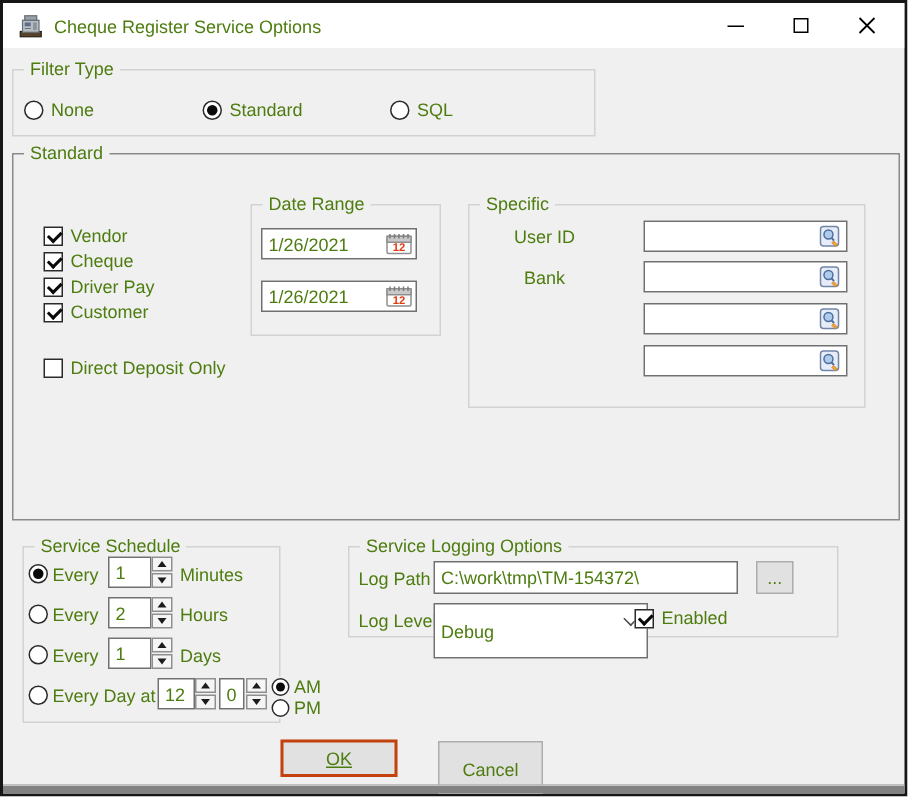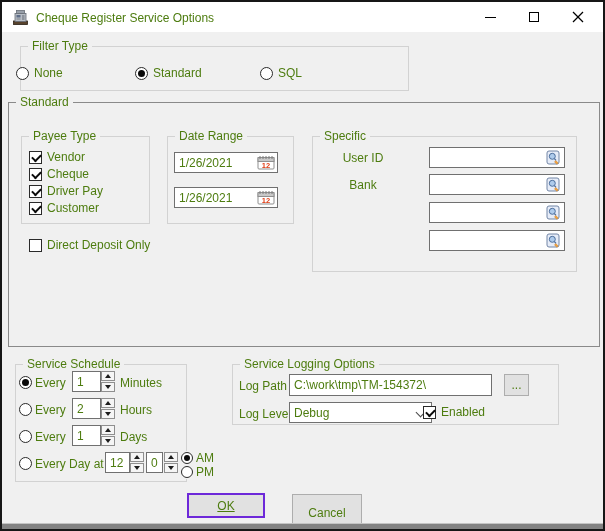--- a/index.html
+++ b/index.html
@@ -37,21 +37,21 @@
   .tri-up { width:0; height:0; border-left:3px solid transparent; border-right:3px solid transparent; border-bottom:4px solid #1c1c1c; }
   .tri-dn { width:0; height:0; border-left:3px solid transparent; border-right:3px solid transparent; border-top:4px solid #1c1c1c; }
 
   .lbl { position:absolute; white-space:nowrap; }
   .r { text-align:center; }
 
   .combo { position:absolute; background:#fff; border:1px solid #707070; display:flex; align-items:center; padding:0 4px; }
   .chev { position:absolute; right:7px; top:6px; width:7px; height:7px; border-right:1.4px solid #4a4a4a; border-bottom:1.4px solid #4a4a4a; transform:rotate(45deg); }
 
   .btn { position:absolute; background:#e1e1e1; border:1px solid #adadad; display:flex; align-items:center; justify-content:center; font-size:12px; cursor:pointer; }
-  .btn.primary { border:2px solid #6d28d9;text-decoration:underline; }
+  .btn.primary { border:2px solid #c2410c;text-decoration:underline; }
 
   .bottom-edge { position:absolute; left:0; bottom:0; width:601px; height:6px; background:#828282; border-top:1px solid #c4c4c4; }
 </style>
 </head>
 <body>
 
 <div class="window">
 
   <div class="titlebar">
     <svg class="app-icon" width="19" height="19" viewBox="0 0 19 19">
@@ -70,43 +70,40 @@
       <div class="glyph-max"></div>
     </div>
     <div class="winbtn" style="left:554px">
       <svg width="12" height="12" viewBox="0 0 12 12">
         <line x1="1" y1="1" x2="11" y2="11" stroke="#000" stroke-width="1.2"></line>
         <line x1="11" y1="1" x2="1" y2="11" stroke="#000" stroke-width="1.2"></line>
       </svg>
     </div>
   </div>
 
-  <div class="group" style="left:18px;top:44px;width:389px;height:45px">
+  <div class="group" style="left:6px;top:44px;width:389px;height:45px">
     <span class="glabel">Filter Type</span>
   </div>
   <div class="opt" style="left:14px;top:64px">
     <span class="radio"></span>
     <span>None</span>
   </div>
   <div class="opt" style="left:133px;top:64px">
     <span class="radio sel"></span>
     <span>Standard</span>
   </div>
   <div class="opt" style="left:258px;top:64px">
     <span class="radio"></span>
     <span>SQL</span>
   </div>
 
   <div class="group dark" style="left:6px;top:100px;width:592px;height:245px">
     <span class="glabel">Standard</span>
   </div>
 
-  <div class="group" style="left:19px;top:134px;width:129px;height:88px">
-    <span class="glabel">Payee Type</span>
-  </div>
   <div class="opt" style="left:27px;top:148px">
     <span class="cb checked"></span>
     <span>Vendor</span>
   </div>
   <div class="opt" style="left:27px;top:165px">
     <span class="cb checked"></span>
     <span>Cheque</span>
   </div>
   <div class="opt" style="left:27px;top:182px">
     <span class="cb checked"></span>
@@ -292,21 +289,21 @@
     <span class="glabel">Service Logging Options</span>
   </div>
   <div class="lbl" style="left:237px;top:377px">Log Path</div>
   <div class="textbox" style="left:287px;top:372px;width:203px;height:22px">
     <span>C:\work\tmp\TM-154372\</span>
   </div>
   <div class="btn" style="left:502px;top:372px;width:25px;height:22px">
     <span>...</span>
   </div>
   <div class="lbl" style="left:237px;top:405px">Log Level</div>
-  <div class="combo" style="left:287px;top:400px;width:143px;height:21px">
+  <div class="combo" style="left:287px;top:400px;width:143px;height:37px">
     <span>Debug</span>
     <span class="chev"></span>
   </div>
   <div class="opt" style="left:421px;top:403px">
     <span class="cb checked"></span>
     <span>Enabled</span>
   </div>
 
   <div class="btn primary" style="left:185px;top:491px;width:78px;height:25px">
     <span>OK</span>

